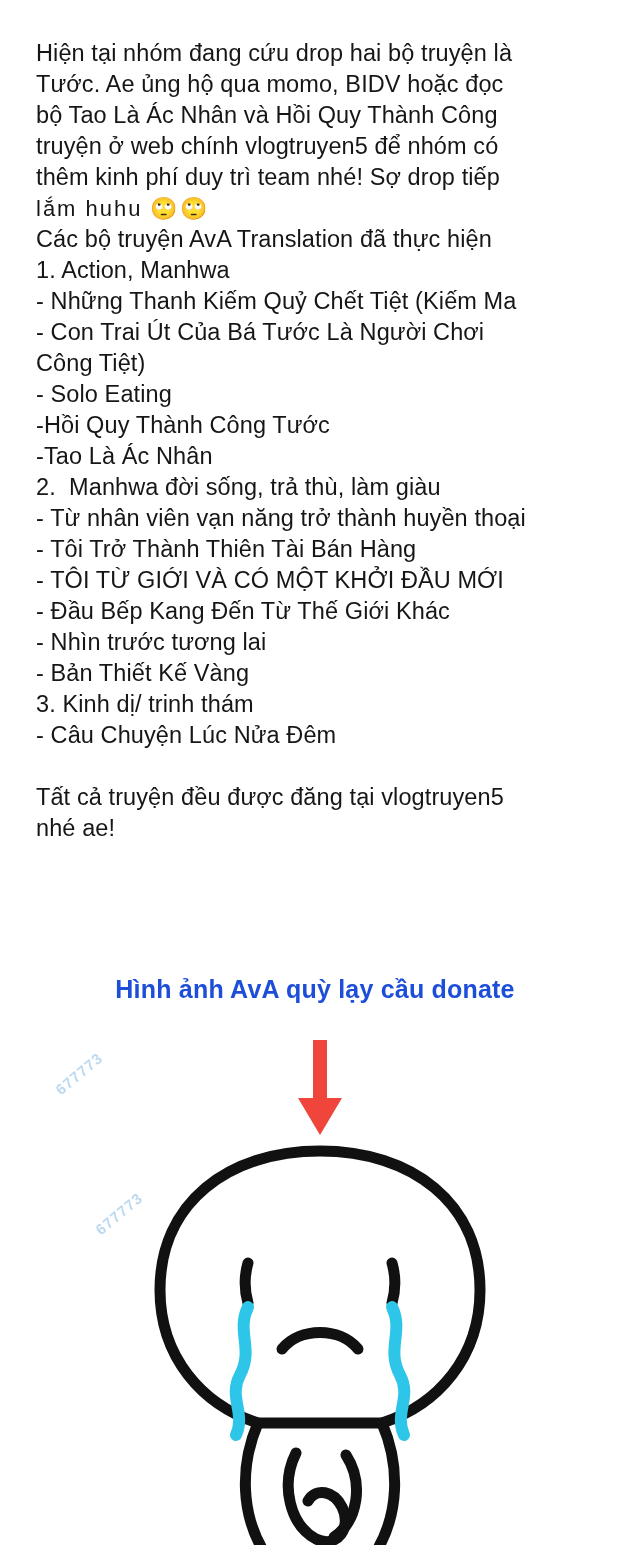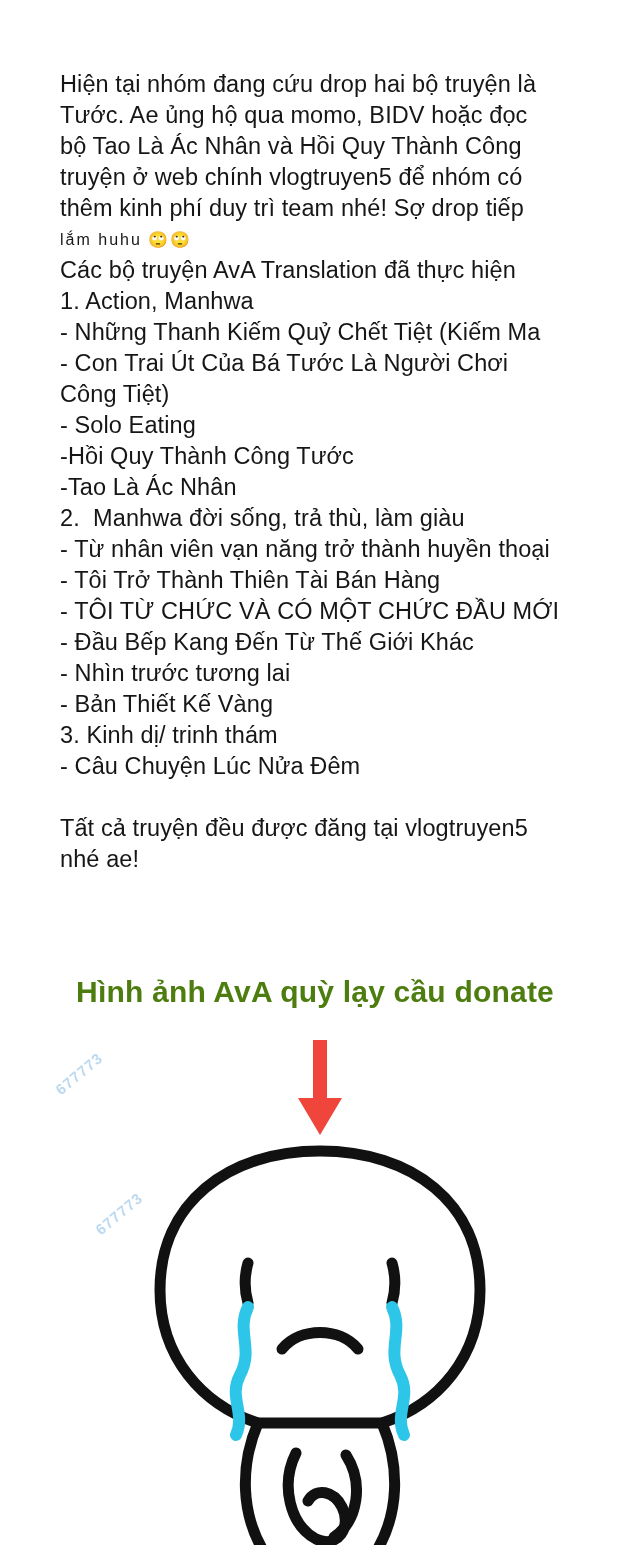--- a/index.html
+++ b/index.html
@@ -16,48 +16,47 @@
     overflow: hidden;
   }
   .page {
     position: relative;
     width: 630px;
     height: 1545px;
     background: #ffffff;
   }
   .text-block {
     position: absolute;
-    left: 60px;
+    left: 36px;
     top: 38px;
     width: 540px;
-    margin-top: 31px;
   }
   .line {
     font-size: 23.5px;
     line-height: 31px;
     letter-spacing: 0.1px;
     color: #161616;
     white-space: pre-wrap;
   }
   .line.spacer {
     height: 31px;
   }
   .emoji {
-    font-size: 16px;
+    font-size: 22px;
     letter-spacing: 2px;
   }
   .caption {
     position: absolute;
     left: 0;
     top: 975px;
     width: 630px;
     text-align: center;
-    font-size: 30px;
+    font-size: 25px;
     font-weight: bold;
-    color: #4d7c0f;
+    color: #1d4ed8;
     letter-spacing: 0.2px;
   }
   .arrow-wrap {
     position: absolute;
     left: 295px;
     top: 1040px;
     width: 50px;
     height: 100px;
   }
   .watermark {
@@ -96,21 +95,21 @@
     <div class="line">1. Action, Manhwa</div>
     <div class="line">- Những Thanh Kiếm Quỷ Chết Tiệt (Kiếm Ma</div>
     <div class="line">- Con Trai Út Của Bá Tước Là Người Chơi</div>
     <div class="line">Công Tiệt)</div>
     <div class="line">- Solo Eating</div>
     <div class="line">-Hồi Quy Thành Công Tước</div>
     <div class="line">-Tao Là Ác Nhân</div>
     <div class="line">2.  Manhwa đời sống, trả thù, làm giàu</div>
     <div class="line">- Từ nhân viên vạn năng trở thành huyền thoại</div>
     <div class="line">- Tôi Trở Thành Thiên Tài Bán Hàng</div>
-    <div class="line">- TÔI TỪ CHỨC VÀ CÓ MỘT CHỨC ĐẦU MỚI</div>
+    <div class="line">- TÔI TỪ GIỚI VÀ CÓ MỘT KHỞI ĐẦU MỚI</div>
     <div class="line">- Đầu Bếp Kang Đến Từ Thế Giới Khác</div>
     <div class="line">- Nhìn trước tương lai</div>
     <div class="line">- Bản Thiết Kế Vàng</div>
     <div class="line">3. Kinh dị/ trinh thám</div>
     <div class="line">- Câu Chuyện Lúc Nửa Đêm</div>
     <div class="line spacer"></div>
     <div class="line">Tất cả truyện đều được đăng tại vlogtruyen5</div>
     <div class="line">nhé ae!</div>
   </div>
 

